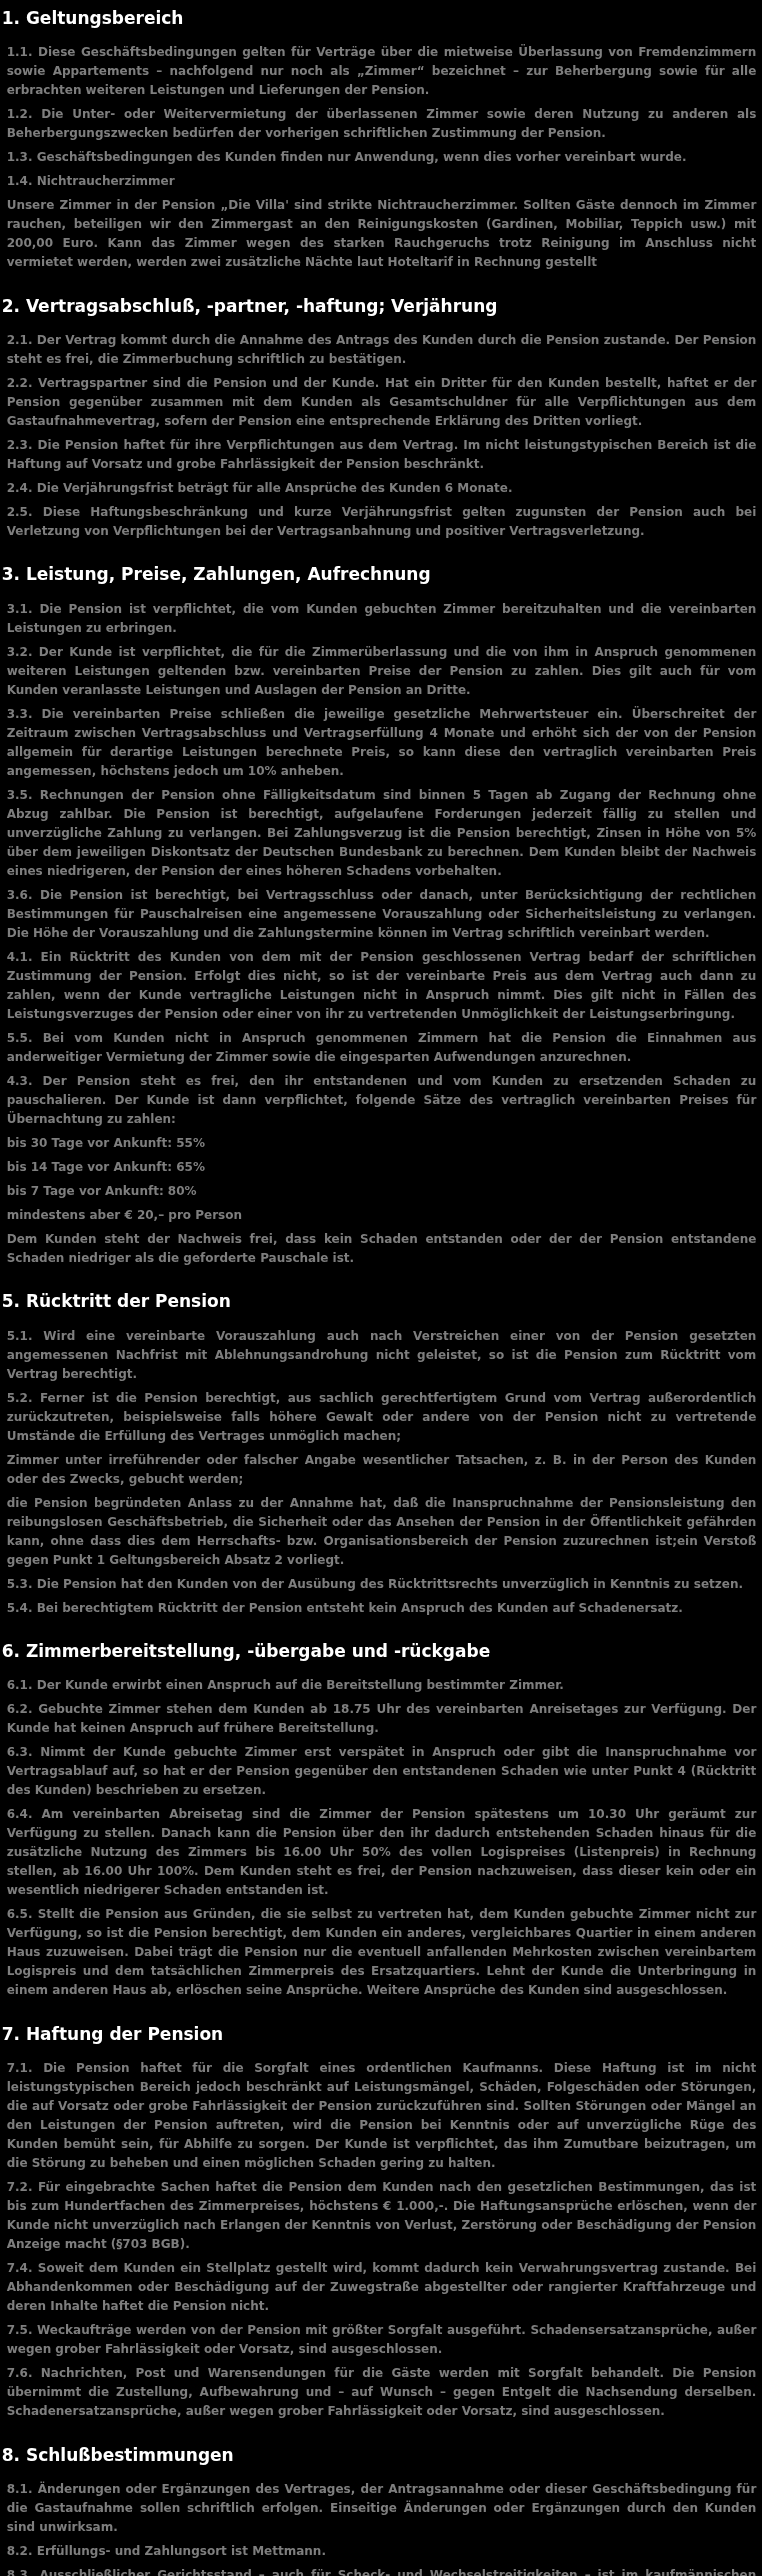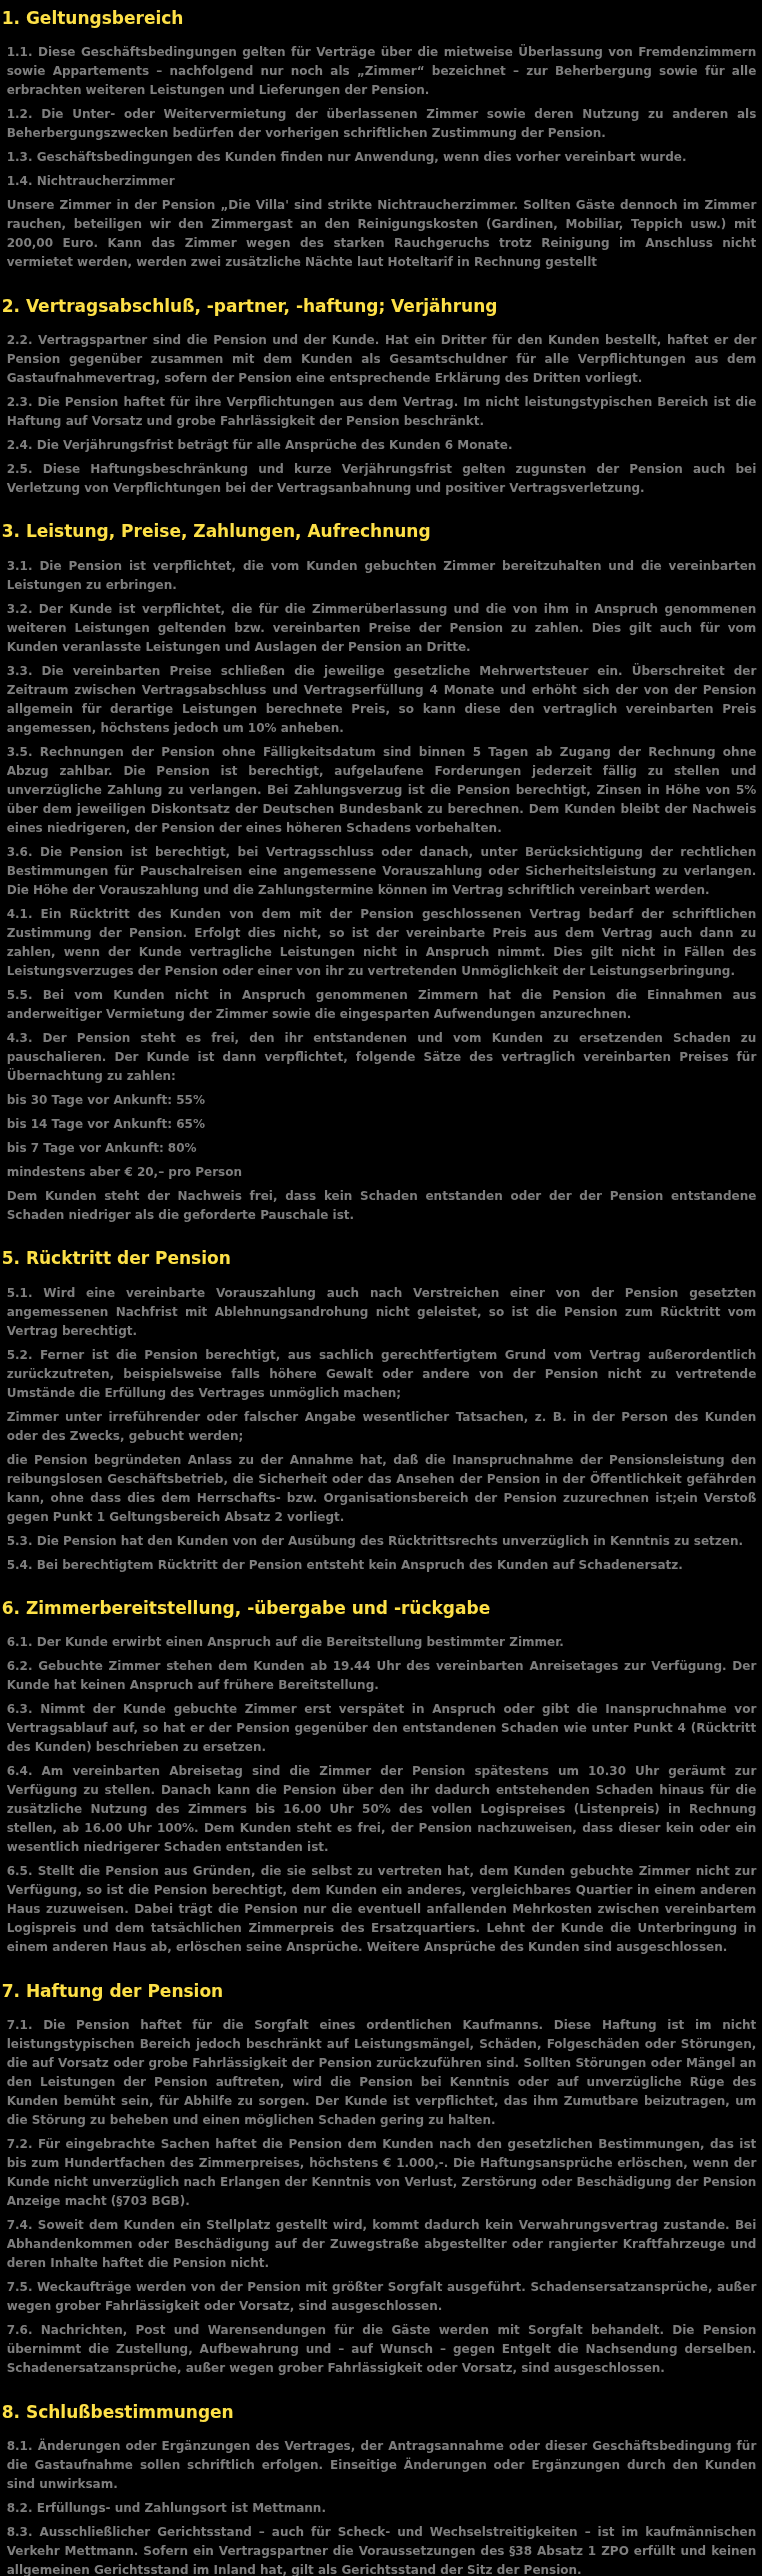--- a/index.html
+++ b/index.html
@@ -12,21 +12,21 @@
     min-height: 2576px;
     box-sizing: border-box;
     padding: 5.2px 1.7px 34px 1.7px;
     font-family: "DejaVu Sans", "Liberation Sans", sans-serif;
     color: #7e7e7e;
     font-size: 12px;
     line-height: 19px;
   }
   main { display: block; }
   h2.heading {
-    color: #fde047;
+    color: #ffffff;
     font-size: 17px;
     line-height: 22.4px;
     font-weight: bold;
     margin: 22.4px 0 14px 0;
     letter-spacing: 0px;
   }
   section:first-child h2.heading { margin-top: 1.7px; }
   p.para {
     margin: 5px;
     text-align: justify;
@@ -45,20 +45,21 @@
 <section>
       <h2 class="heading">1. Geltungsbereich</h2>
       <p class="para">1.1. Diese Geschäftsbedingungen gelten für Verträge über die mietweise Überlassung von Fremdenzimmern sowie Appartements – nachfolgend nur noch als „Zimmer“ bezeichnet – zur Beherbergung sowie für alle erbrachten weiteren Leistungen und Lieferungen der Pension.</p>
       <p class="para">1.2. Die Unter- oder Weitervermietung der überlassenen Zimmer sowie deren Nutzung zu anderen als Beherbergungszwecken bedürfen der vorherigen schriftlichen Zustimmung der Pension.</p>
       <p class="para">1.3. Geschäftsbedingungen des Kunden finden nur Anwendung, wenn dies vorher vereinbart wurde.</p>
       <p class="para">1.4. Nichtraucherzimmer</p>
       <p class="para">Unsere Zimmer in der Pension „Die Villa' sind strikte Nichtraucherzimmer. Sollten Gäste dennoch im Zimmer rauchen, beteiligen wir den Zimmergast an den Reinigungskosten (Gardinen, Mobiliar, Teppich usw.) mit 200,00 Euro. Kann das Zimmer wegen des starken Rauchgeruchs trotz Reinigung im Anschluss nicht vermietet werden, werden zwei zusätzliche Nächte laut Hoteltarif in Rechnung gestellt</p>
     </section>
     <section>
       <h2 class="heading">2. Vertragsabschluß, -partner, -haftung; Verjährung</h2>
+      <p class="para">2.1. Der Vertrag kommt durch die Annahme des Antrags des Kunden durch die Pension zustande. Der Pension steht es frei, die Zimmerbuchung schriftlich zu bestätigen.</p>
       <p class="para">2.2. Vertragspartner sind die Pension und der Kunde. Hat ein Dritter für den Kunden bestellt, haftet er der Pension gegenüber zusammen mit dem Kunden als Gesamtschuldner für alle Verpflichtungen aus dem Gastaufnahmevertrag, sofern der Pension eine entsprechende Erklärung des Dritten vorliegt.</p>
       <p class="para">2.3. Die Pension haftet für ihre Verpflichtungen aus dem Vertrag. Im nicht leistungstypischen Bereich ist die Haftung auf Vorsatz und grobe Fahrlässigkeit der Pension beschränkt.</p>
       <p class="para">2.4. Die Verjährungsfrist beträgt für alle Ansprüche des Kunden 6 Monate.</p>
       <p class="para">2.5. Diese Haftungsbeschränkung und kurze Verjährungsfrist gelten zugunsten der Pension auch bei Verletzung von Verpflichtungen bei der Vertragsanbahnung und positiver Vertragsverletzung.</p>
     </section>
     <section>
       <h2 class="heading">3. Leistung, Preise, Zahlungen, Aufrechnung</h2>
       <p class="para">3.1. Die Pension ist verpflichtet, die vom Kunden gebuchten Zimmer bereitzuhalten und die vereinbarten Leistungen zu erbringen.</p>
       <p class="para">3.2. Der Kunde ist verpflichtet, die für die Zimmerüberlassung und die von ihm in Anspruch genommenen weiteren Leistungen geltenden bzw. vereinbarten Preise der Pension zu zahlen. Dies gilt auch für vom Kunden veranlasste Leistungen und Auslagen der Pension an Dritte.</p>
       <p class="para">3.3. Die vereinbarten Preise schließen die jeweilige gesetzliche Mehrwertsteuer ein. Überschreitet der Zeitraum zwischen Vertragsabschluss und Vertragserfüllung 4 Monate und erhöht sich der von der Pension allgemein für derartige Leistungen berechnete Preis, so kann diese den vertraglich vereinbarten Preis angemessen, höchstens jedoch um 10% anheben.</p>
@@ -80,21 +81,21 @@
       <p class="para">5.1. Wird eine vereinbarte Vorauszahlung auch nach Verstreichen einer von der Pension gesetzten angemessenen Nachfrist mit Ablehnungsandrohung nicht geleistet, so ist die Pension zum Rücktritt vom Vertrag berechtigt.</p>
       <p class="para">5.2. Ferner ist die Pension berechtigt, aus sachlich gerechtfertigtem Grund vom Vertrag außerordentlich zurückzutreten, beispielsweise falls höhere Gewalt oder andere von der Pension nicht zu vertretende Umstände die Erfüllung des Vertrages unmöglich machen;</p>
       <p class="para">Zimmer unter irreführender oder falscher Angabe wesentlicher Tatsachen, z. B. in der Person des Kunden oder des Zwecks, gebucht werden;</p>
       <p class="para">die Pension begründeten Anlass zu der Annahme hat, daß die Inanspruchnahme der Pensionsleistung den reibungslosen Geschäftsbetrieb, die Sicherheit oder das Ansehen der Pension in der Öffentlichkeit gefährden kann, ohne dass dies dem Herrschafts- bzw. Organisationsbereich der Pension zuzurechnen ist;ein Verstoß gegen Punkt 1 Geltungsbereich Absatz 2 vorliegt.</p>
       <p class="para">5.3. Die Pension hat den Kunden von der Ausübung des Rücktrittsrechts unverzüglich in Kenntnis zu setzen.</p>
       <p class="para">5.4. Bei berechtigtem Rücktritt der Pension entsteht kein Anspruch des Kunden auf Schadenersatz.</p>
     </section>
     <section>
       <h2 class="heading">6. Zimmerbereitstellung, -übergabe und -rückgabe</h2>
       <p class="para">6.1. Der Kunde erwirbt einen Anspruch auf die Bereitstellung bestimmter Zimmer.</p>
-      <p class="para">6.2. Gebuchte Zimmer stehen dem Kunden ab 19.44 Uhr des vereinbarten Anreisetages zur Verfügung. Der Kunde hat keinen Anspruch auf frühere Bereitstellung.</p>
+      <p class="para">6.2. Gebuchte Zimmer stehen dem Kunden ab 18.75 Uhr des vereinbarten Anreisetages zur Verfügung. Der Kunde hat keinen Anspruch auf frühere Bereitstellung.</p>
       <p class="para">6.3. Nimmt der Kunde gebuchte Zimmer erst verspätet in Anspruch oder gibt die Inanspruchnahme vor Vertragsablauf auf, so hat er der Pension gegenüber den entstandenen Schaden wie unter Punkt 4 (Rücktritt des Kunden) beschrieben zu ersetzen.</p>
       <p class="para">6.4. Am vereinbarten Abreisetag sind die Zimmer der Pension spätestens um 10.30 Uhr geräumt zur Verfügung zu stellen. Danach kann die Pension über den ihr dadurch entstehenden Schaden hinaus für die zusätzliche Nutzung des Zimmers bis 16.00 Uhr 50% des vollen Logispreises (Listenpreis) in Rechnung stellen, ab 16.00 Uhr 100%. Dem Kunden steht es frei, der Pension nachzuweisen, dass dieser kein oder ein wesentlich niedrigerer Schaden entstanden ist.</p>
       <p class="para">6.5. Stellt die Pension aus Gründen, die sie selbst zu vertreten hat, dem Kunden gebuchte Zimmer nicht zur Verfügung, so ist die Pension berechtigt, dem Kunden ein anderes, vergleichbares Quartier in einem anderen Haus zuzuweisen. Dabei trägt die Pension nur die eventuell anfallenden Mehrkosten zwischen vereinbartem Logispreis und dem tatsächlichen Zimmerpreis des Ersatzquartiers. Lehnt der Kunde die Unterbringung in einem anderen Haus ab, erlöschen seine Ansprüche. Weitere Ansprüche des Kunden sind ausgeschlossen.</p>
     </section>
     <section>
       <h2 class="heading">7. Haftung der Pension</h2>
       <p class="para">7.1. Die Pension haftet für die Sorgfalt eines ordentlichen Kaufmanns. Diese Haftung ist im nicht leistungstypischen Bereich jedoch beschränkt auf Leistungsmängel, Schäden, Folgeschäden oder Störungen, die auf Vorsatz oder grobe Fahrlässigkeit der Pension zurückzuführen sind. Sollten Störungen oder Mängel an den Leistungen der Pension auftreten, wird die Pension bei Kenntnis oder auf unverzügliche Rüge des Kunden bemüht sein, für Abhilfe zu sorgen. Der Kunde ist verpflichtet, das ihm Zumutbare beizutragen, um die Störung zu beheben und einen möglichen Schaden gering zu halten.</p>
       <p class="para">7.2. Für eingebrachte Sachen haftet die Pension dem Kunden nach den gesetzlichen Bestimmungen, das ist bis zum Hundertfachen des Zimmerpreises, höchstens € 1.000,-. Die Haftungsansprüche erlöschen, wenn der Kunde nicht unverzüglich nach Erlangen der Kenntnis von Verlust, Zerstörung oder Beschädigung der Pension Anzeige macht (§703 BGB).</p>
       <p class="para">7.4. Soweit dem Kunden ein Stellplatz gestellt wird, kommt dadurch kein Verwahrungsvertrag zustande. Bei Abhandenkommen oder Beschädigung auf der Zuwegstraße abgestellter oder rangierter Kraftfahrzeuge und deren Inhalte haftet die Pension nicht.</p>
       <p class="para">7.5. Weckaufträge werden von der Pension mit größter Sorgfalt ausgeführt. Schadensersatzansprüche, außer wegen grober Fahrlässigkeit oder Vorsatz, sind ausgeschlossen.</p>

